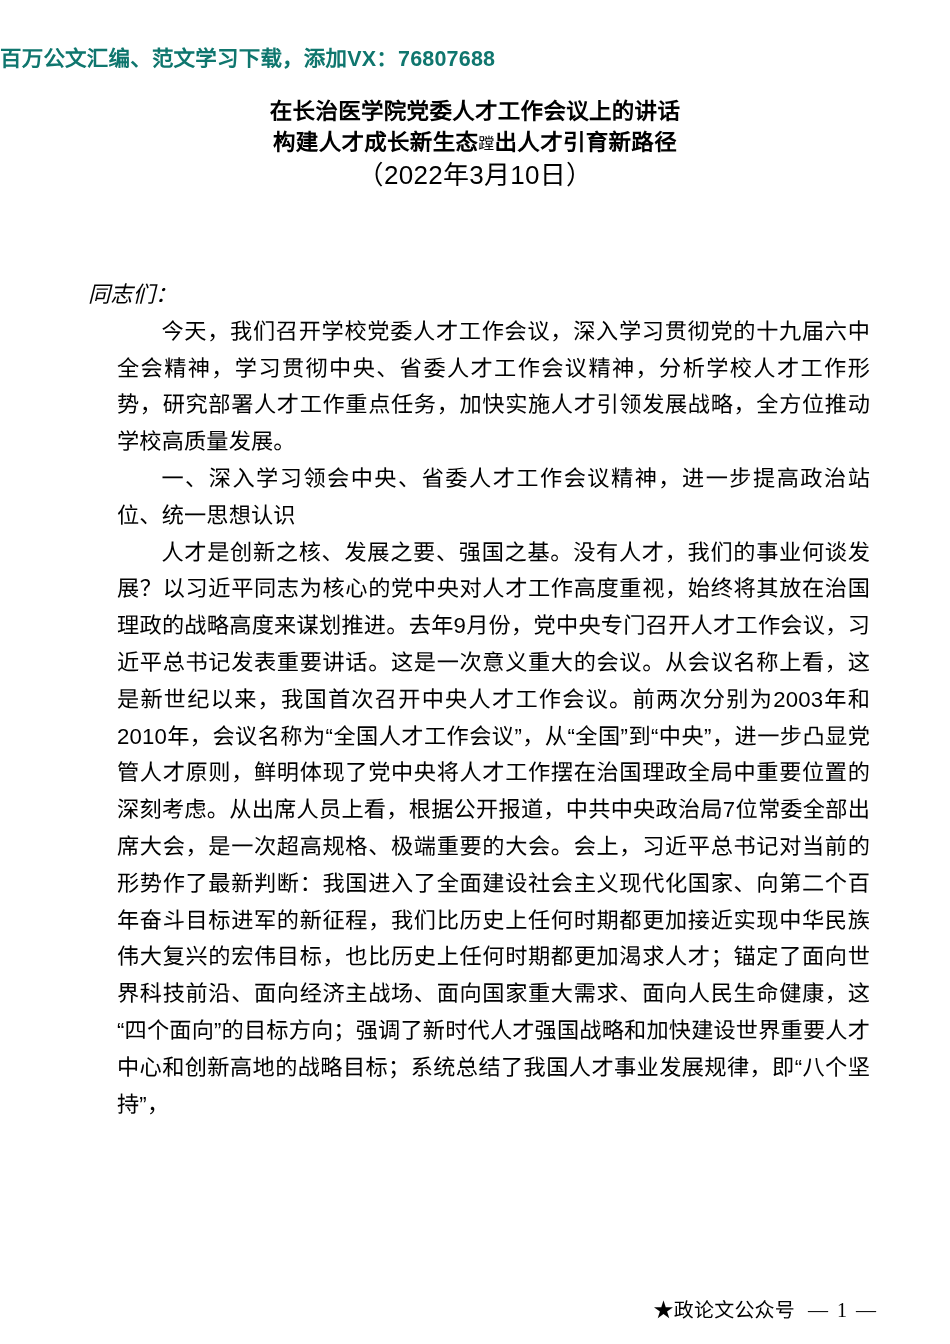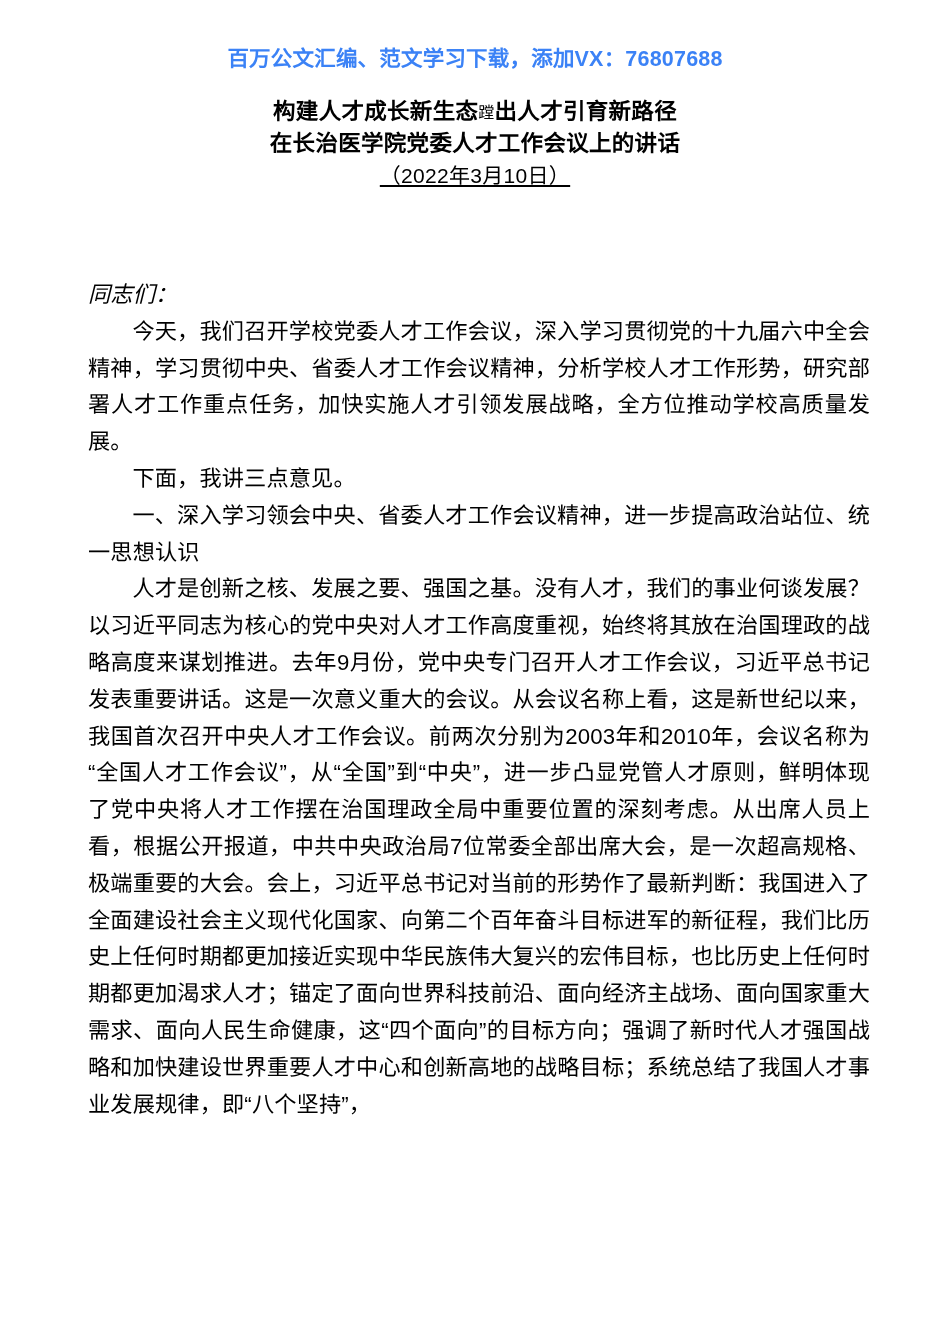--- a/index.html
+++ b/index.html
@@ -23,22 +23,21 @@
     height: 1344px;
     box-sizing: border-box;
   }
 
   
   .promo-banner {
     position: absolute;
     top: 41px;
     left: 0;
     width: 950px;
-    text-align: center;
-    color: #3b82f6;
+    color: #0f766e;
     font-size: 21.5px;
     font-weight: bold;
     letter-spacing: 0.2px;
     white-space: nowrap;
   }
 
   
   .title-block {
     position: absolute;
     top: 96px;
@@ -53,44 +52,44 @@
     letter-spacing: 0.3px;
     white-space: nowrap;
   }
   .title-line .fallback-char {
     font-family: "DejaVu Sans", "Liberation Sans", sans-serif;
     font-size: 16px;
     font-weight: normal;
     vertical-align: 1px;
   }
   .title-date {
-    font-size: 21px;
+    font-size: 26px;
     font-weight: normal;
     line-height: 33px;
     letter-spacing: 0.3px;
-    text-decoration: underline;
   }
 
   
   .body-text {
     position: absolute;
     top: 277px;
     left: 88px;
     width: 782px;
     font-size: 22.2px;
     line-height: 36.8px;
     text-align: justify;
     text-justify: inter-ideograph;
     letter-spacing: 0.15px;
   }
   .body-text p {
     margin: 0;
   }
   .body-text p.indent {
     text-indent: 2em;
+    margin-left: 29px;
   }
   .body-text p.flush {
     text-indent: 0;
     font-style: italic;
   }
 
   
   .footer {
     position: absolute;
     left: 0;
@@ -117,27 +116,32 @@
   }
 </style>
 </head>
 <body>
 
 <div class="page">
 
   <div class="promo-banner">百万公文汇编、范文学习下载，添加VX：76807688</div>
 
   <div class="title-block">
+    <div class="title-line">在长治医学院党委人才工作会议上的讲话</div>
     <div class="title-line"><span>构建人才成长新生态</span><span class="fallback-char">蹚</span><span>出人才引育新路径</span></div>
-    <div class="title-line">在长治医学院党委人才工作会议上的讲话</div>
     <div class="title-date">（2022年3月10日）</div>
   </div>
 
   <div class="body-text">
     <p class="flush">同志们：</p>
     <p class="indent">今天，我们召开学校党委人才工作会议，深入学习贯彻党的十九届六中全会精神，学习贯彻中央、省委人才工作会议精神，分析学校人才工作形势，研究部署人才工作重点任务，加快实施人才引领发展战略，全方位推动学校高质量发展。</p>
-    <p class="indent">下面，我讲三点意见。</p>
     <p class="indent">一、深入学习领会中央、省委人才工作会议精神，进一步提高政治站位、统一思想认识</p>
     <p class="indent">人才是创新之核、发展之要、强国之基。没有人才，我们的事业何谈发展？以习近平同志为核心的党中央对人才工作高度重视，始终将其放在治国理政的战略高度来谋划推进。去年9月份，党中央专门召开人才工作会议，习近平总书记发表重要讲话。这是一次意义重大的会议。从会议名称上看，这是新世纪以来，我国首次召开中央人才工作会议。前两次分别为2003年和2010年，会议名称为“全国人才工作会议”，从“全国”到“中央”，进一步凸显党管人才原则，鲜明体现了党中央将人才工作摆在治国理政全局中重要位置的深刻考虑。从出席人员上看，根据公开报道，中共中央政治局7位常委全部出席大会，是一次超高规格、极端重要的大会。会上，习近平总书记对当前的形势作了最新判断：我国进入了全面建设社会主义现代化国家、向第二个百年奋斗目标进军的新征程，我们比历史上任何时期都更加接近实现中华民族伟大复兴的宏伟目标，也比历史上任何时期都更加渴求人才；锚定了面向世界科技前沿、面向经济主战场、面向国家重大需求、面向人民生命健康，这“四个面向”的目标方向；强调了新时代人才强国战略和加快建设世界重要人才中心和创新高地的战略目标；系统总结了我国人才事业发展规律，即“八个坚持”，</p>
   </div>
 
+  <div class="footer">
+    <div class="footer-inner">
+      <span class="footer-watermark">★政论文公众号</span>
+      <span class="footer-pageno">— 1 —</span>
+    </div>
+  </div>
 
 </div>
 
 </body></html>

